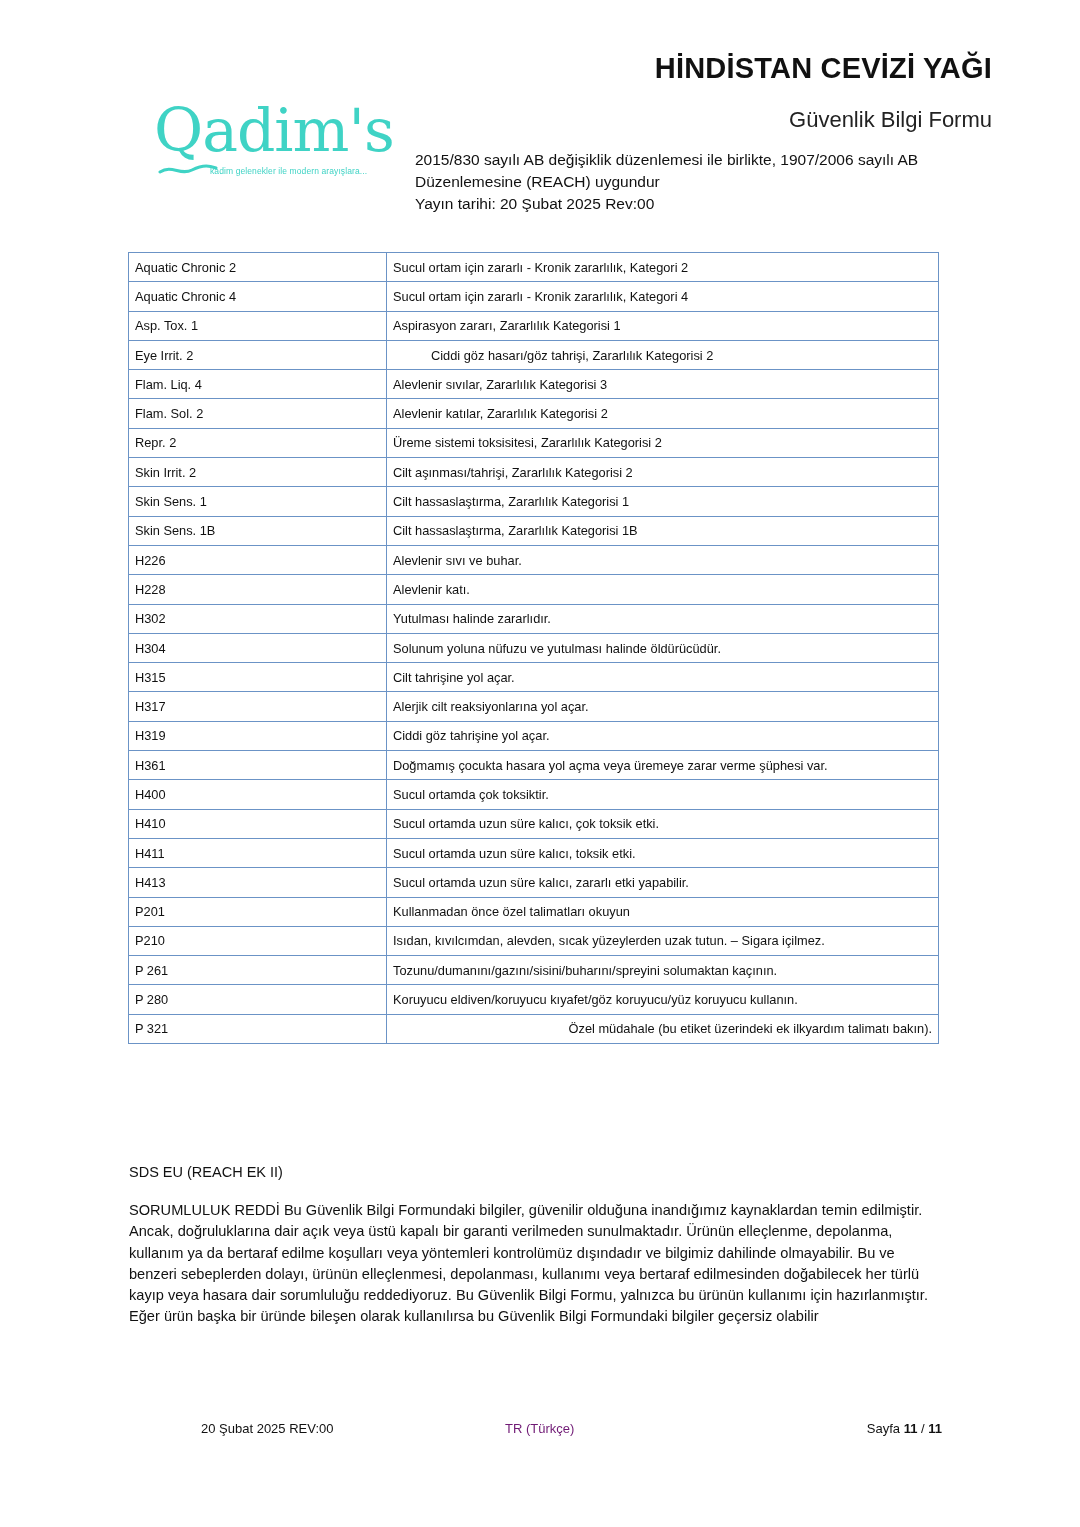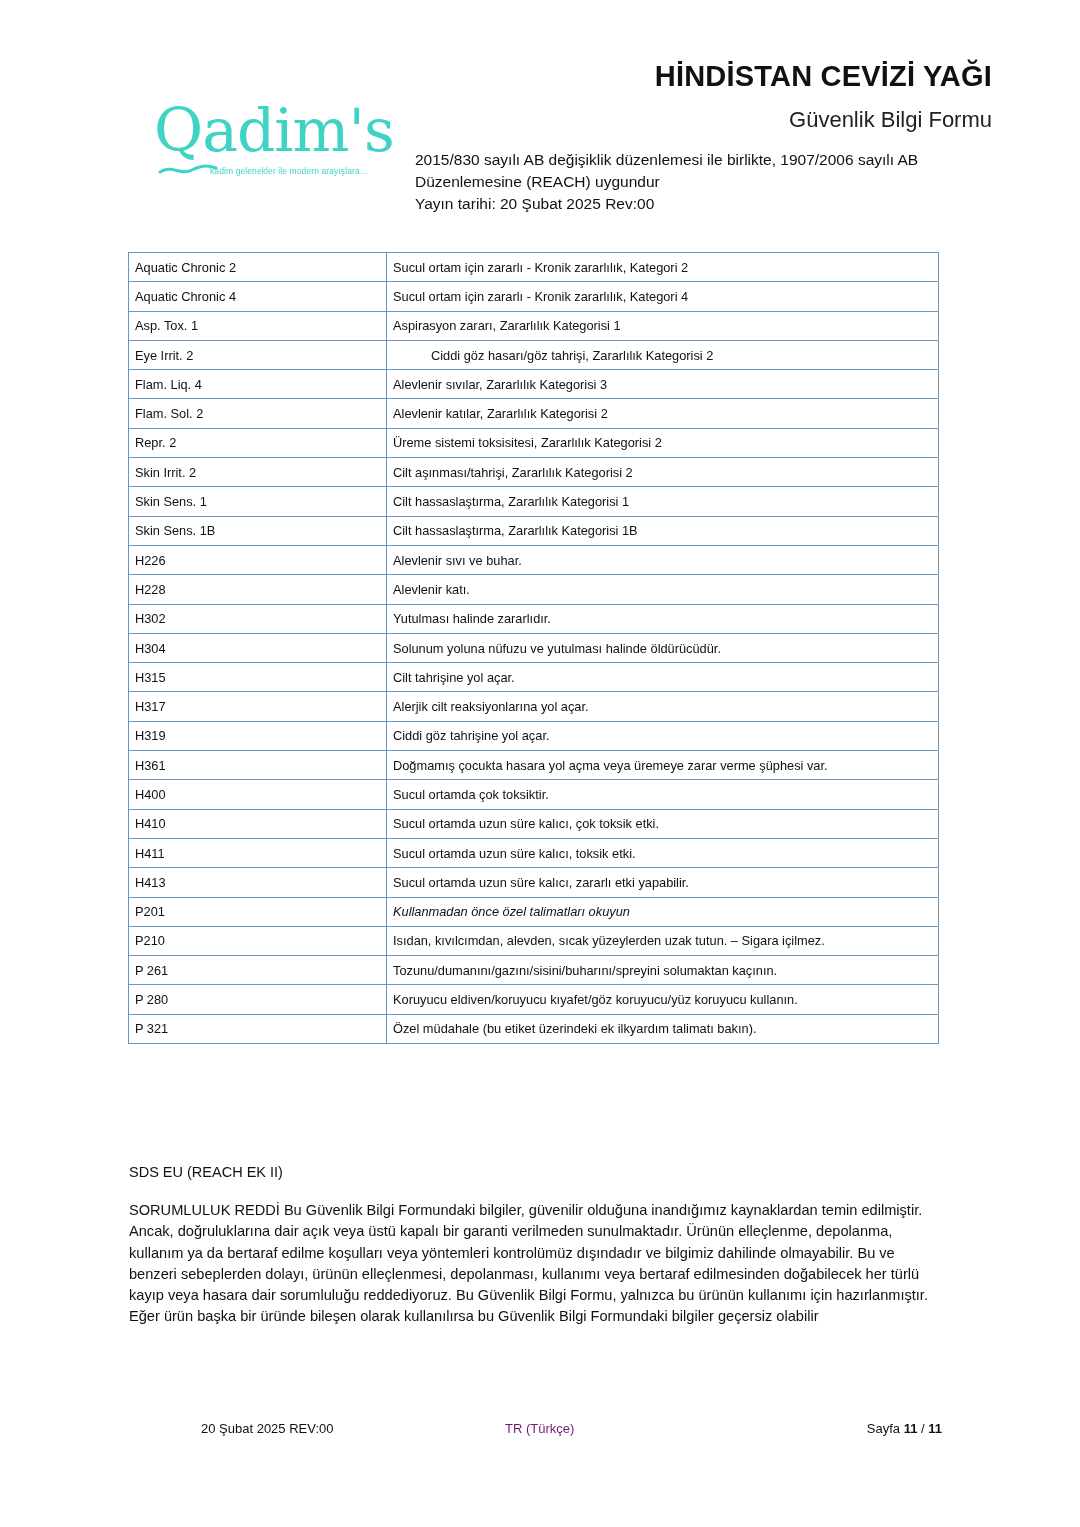--- a/index.html
+++ b/index.html
@@ -45,21 +45,21 @@
       left: 56px;
       top: 58px;
       font-size: 8.5px;
       color: #3fd3c5;
       white-space: nowrap;
       letter-spacing: 0.1px;
     }
     .doc-title {
       position: absolute;
       right: 88px;
-      top: 60px;
+      top: 52px;
       font-size: 29px;
       font-weight: bold;
       color: #111111;
       white-space: nowrap;
       letter-spacing: 0.2px;
     }
     .doc-subtitle {
       position: absolute;
       right: 88px;
       top: 107px;
@@ -248,37 +248,37 @@
       <tr>
         <td class="code" style="border-color: rgb(107, 147, 198);">H411</td>
         <td style="border-color: rgb(107, 147, 198);">Sucul ortamda uzun süre kalıcı, toksik etki.</td>
       </tr>
       <tr>
         <td class="code" style="border-color: rgb(107, 147, 198);">H413</td>
         <td style="border-color: rgb(107, 147, 198);">Sucul ortamda uzun süre kalıcı, zararlı etki yapabilir.</td>
       </tr>
       <tr>
         <td class="code" style="border-color: rgb(107, 147, 198);">P201</td>
-        <td style="border-color: rgb(107, 147, 198); font-style: italic;">Kullanmadan önce özel talimatları okuyun</td>
+        <td style="border-color: rgb(107, 147, 198);">Kullanmadan önce özel talimatları okuyun</td>
       </tr>
       <tr>
         <td class="code" style="border-color: rgb(107, 147, 198);">P210</td>
         <td style="border-color: rgb(107, 147, 198);">Isıdan, kıvılcımdan, alevden, sıcak yüzeylerden uzak tutun. – Sigara içilmez.</td>
       </tr>
       <tr>
         <td class="code" style="border-color: rgb(107, 147, 198);">P 261</td>
         <td style="border-color: rgb(107, 147, 198);">Tozunu/dumanını/gazını/sisini/buharını/spreyini solumaktan kaçının.</td>
       </tr>
       <tr>
         <td class="code" style="border-color: rgb(107, 147, 198);">P 280</td>
         <td style="border-color: rgb(107, 147, 198);">Koruyucu eldiven/koruyucu kıyafet/göz koruyucu/yüz koruyucu kullanın.</td>
       </tr>
       <tr>
         <td class="code" style="border-color: rgb(107, 147, 198);">P 321</td>
-        <td style="border-color: rgb(107, 147, 198);">Özel müdahale (bu etiket üzerindeki ek ilkyardım talimatı bakın).</td>
+        <td style="border-color: rgb(107, 147, 198); text-align: right;">Özel müdahale (bu etiket üzerindeki ek ilkyardım talimatı bakın).</td>
       </tr>
     </tbody>
 </table>
 
 <div class="sds-line">SDS EU (REACH EK II)</div>
 
 <div class="disclaimer">
   <div>SORUMLULUK REDDİ Bu Güvenlik Bilgi Formundaki bilgiler, güvenilir olduğuna inandığımız kaynaklardan temin edilmiştir.</div>
   <div>Ancak, doğruluklarına dair açık veya üstü kapalı bir garanti verilmeden sunulmaktadır. Ürünün elleçlenme, depolanma,</div>
   <div>kullanım ya da bertaraf edilme koşulları veya yöntemleri kontrolümüz dışındadır ve bilgimiz dahilinde olmayabilir. Bu ve</div>

